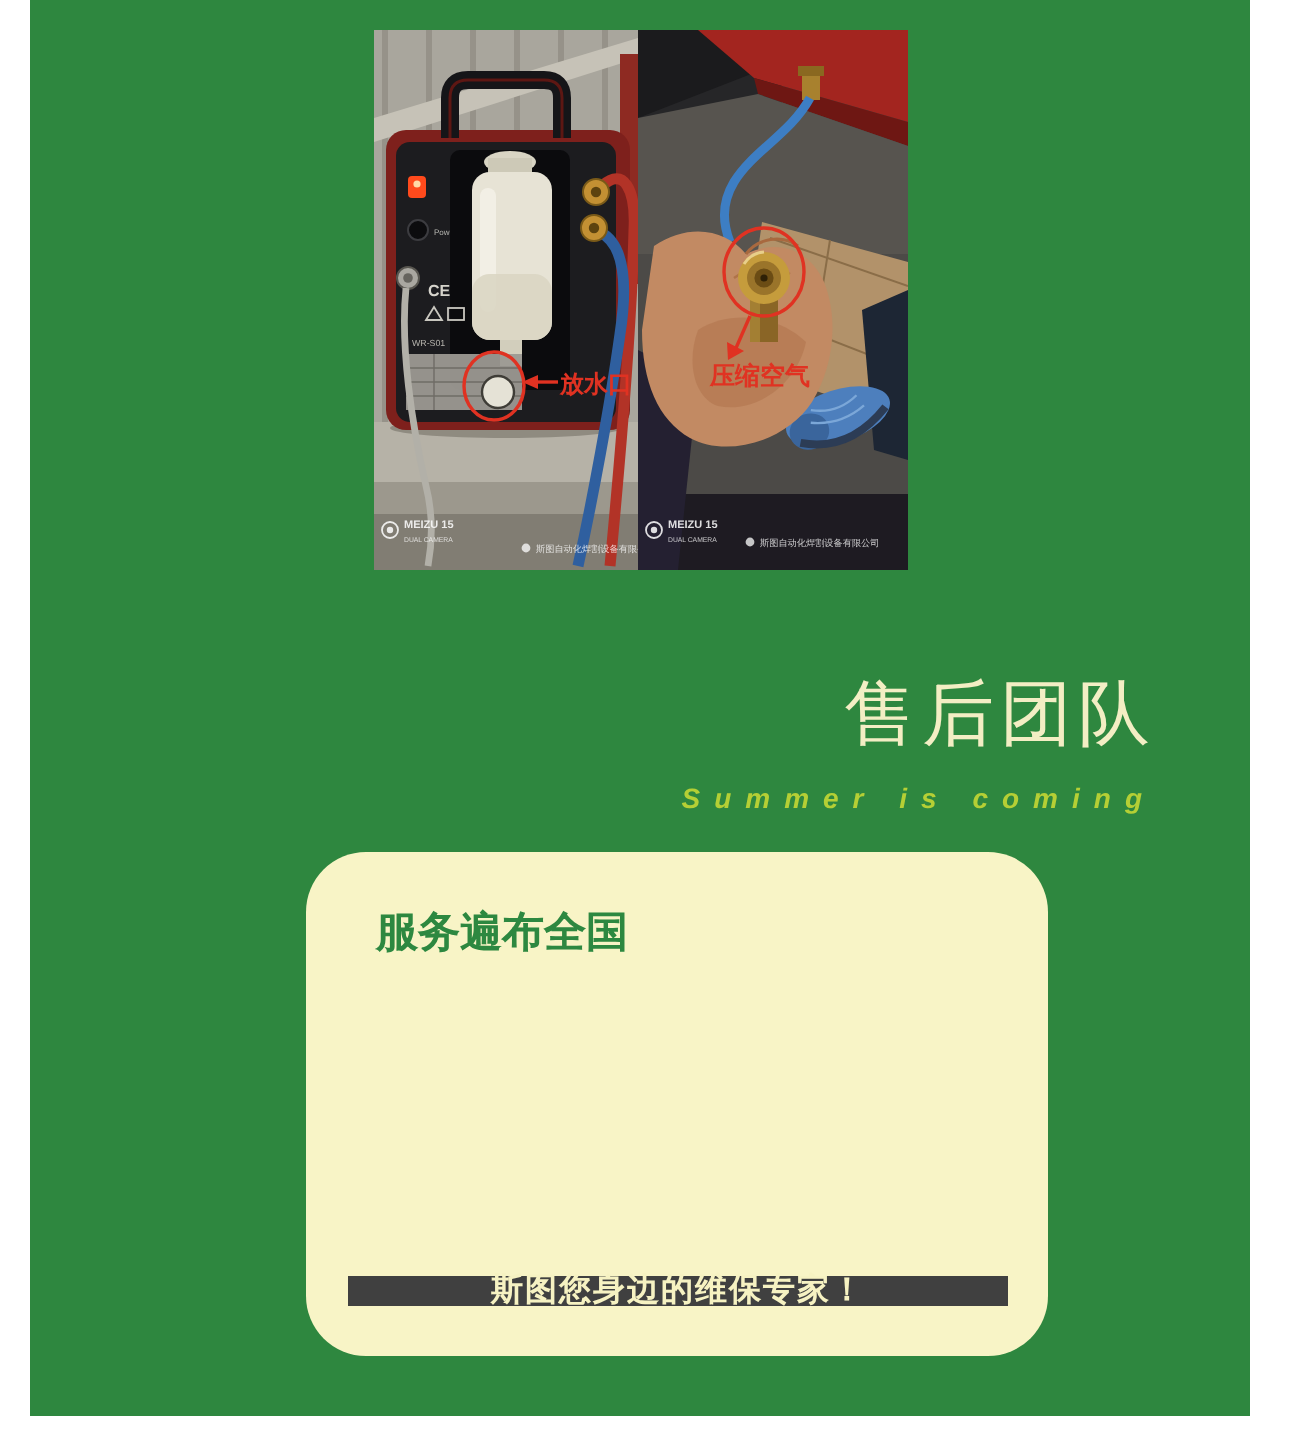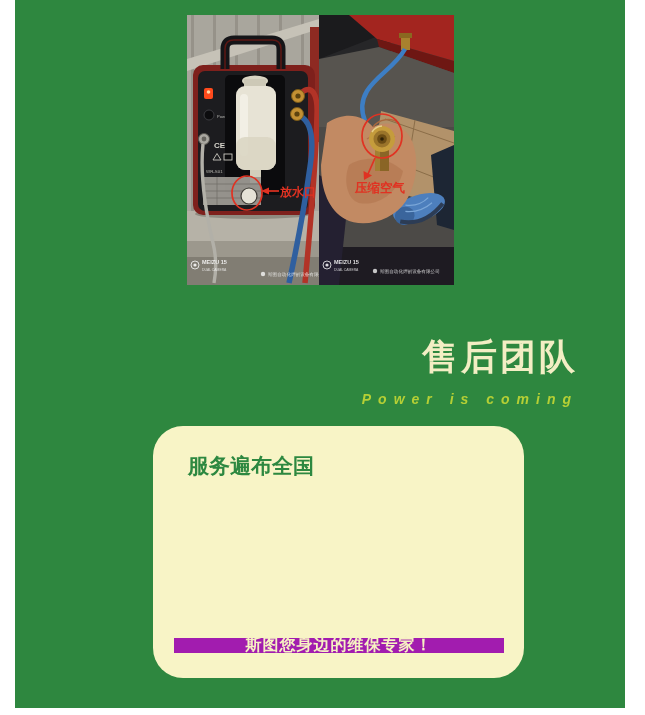--- a/index.html
+++ b/index.html
@@ -15,21 +15,21 @@
     position:absolute; left:187px; top:15px; width:268px; height:270px;
     display:flex;
   }
   .photo-strip svg { display:block; }
 
   .hero { position:absolute; top:320px; right:67px; text-align:right; }
   .hero-latin {
     font-size:17px; font-weight:800; letter-spacing:6px; color:#f7f3dd;
   }
   .hero-title {
-    margin-top:13px; font-size:36px; font-weight:bold; letter-spacing:3px;
+    margin-top:13px; font-size:36px; font-weight:normal; letter-spacing:3px;
     color:#f3eec4;
   }
   .hero-tagline {
     margin-top:9px; font-size:14px; font-style:italic; font-weight:bold;
     letter-spacing:7px; color:#b5cf35;
   }
 
   .card {
     position:absolute; left:137px; top:426px; width:371px; height:252px;
     background:#f8f4c6; border-radius:30px; box-sizing:border-box;margin-left:16px;
@@ -39,21 +39,21 @@
     font-size:21px; font-weight:bold; color:#2d8840;
   }
   .card-body {
     position:absolute; left:21px; top:58px; width:331px;
     font-size:15.5px; line-height:25px; color:#318a45;
   }
   .card-body p { margin:0; text-indent:2em; }
   .card-body p + p { margin-top:12px; }
   .card-button {
     position:absolute; left:21px; bottom:25px; width:330px; height:15px;
-    background:#a21caf; color:#f6f2c2; font-size:16px; font-weight:bold;
+    background:#404040; color:#f6f2c2; font-size:16px; font-weight:bold;
     letter-spacing:1px; display:flex; align-items:center; justify-content:center;
     cursor:pointer; border:none;
   }
 </style>
 </head>
 <body>
 
 <div class="canvas">
   <div class="green-bg"></div>
 
@@ -208,20 +208,20 @@
       </g>
       <g opacity="0.75">
         <circle cx="56" cy="256" r="2.2" fill="#ffffff"></circle>
         <text x="61" y="258" font-size="4.6" fill="#ffffff">斯图自动化焊割设备有限公司</text>
       </g>
     </svg>
   </div>
 
   <div class="hero">
     <div class="hero-title">售后团队</div>
-    <div class="hero-tagline">Power is coming</div>
+    <div class="hero-tagline">Summer is coming</div>
   </div>
 
   <div class="card">
     <div class="card-heading">服务遍布全国</div>
     <div class="card-button">斯图您身边的维保专家！</div>
   </div>
 </div>
 
 </body></html>

